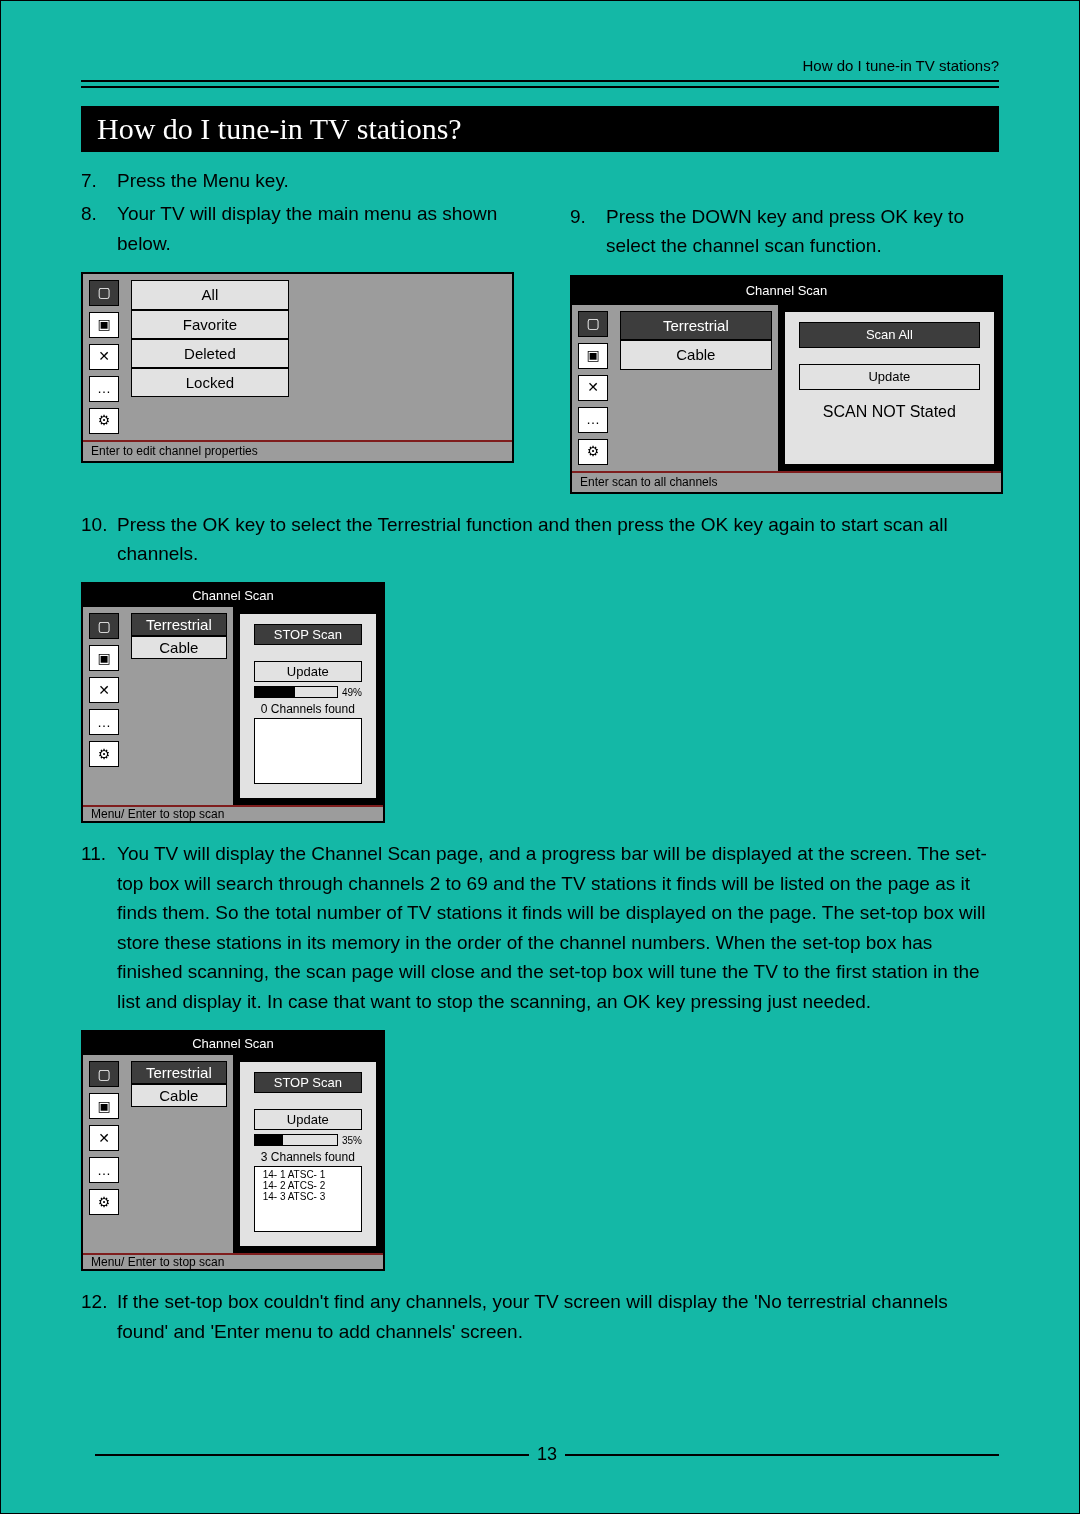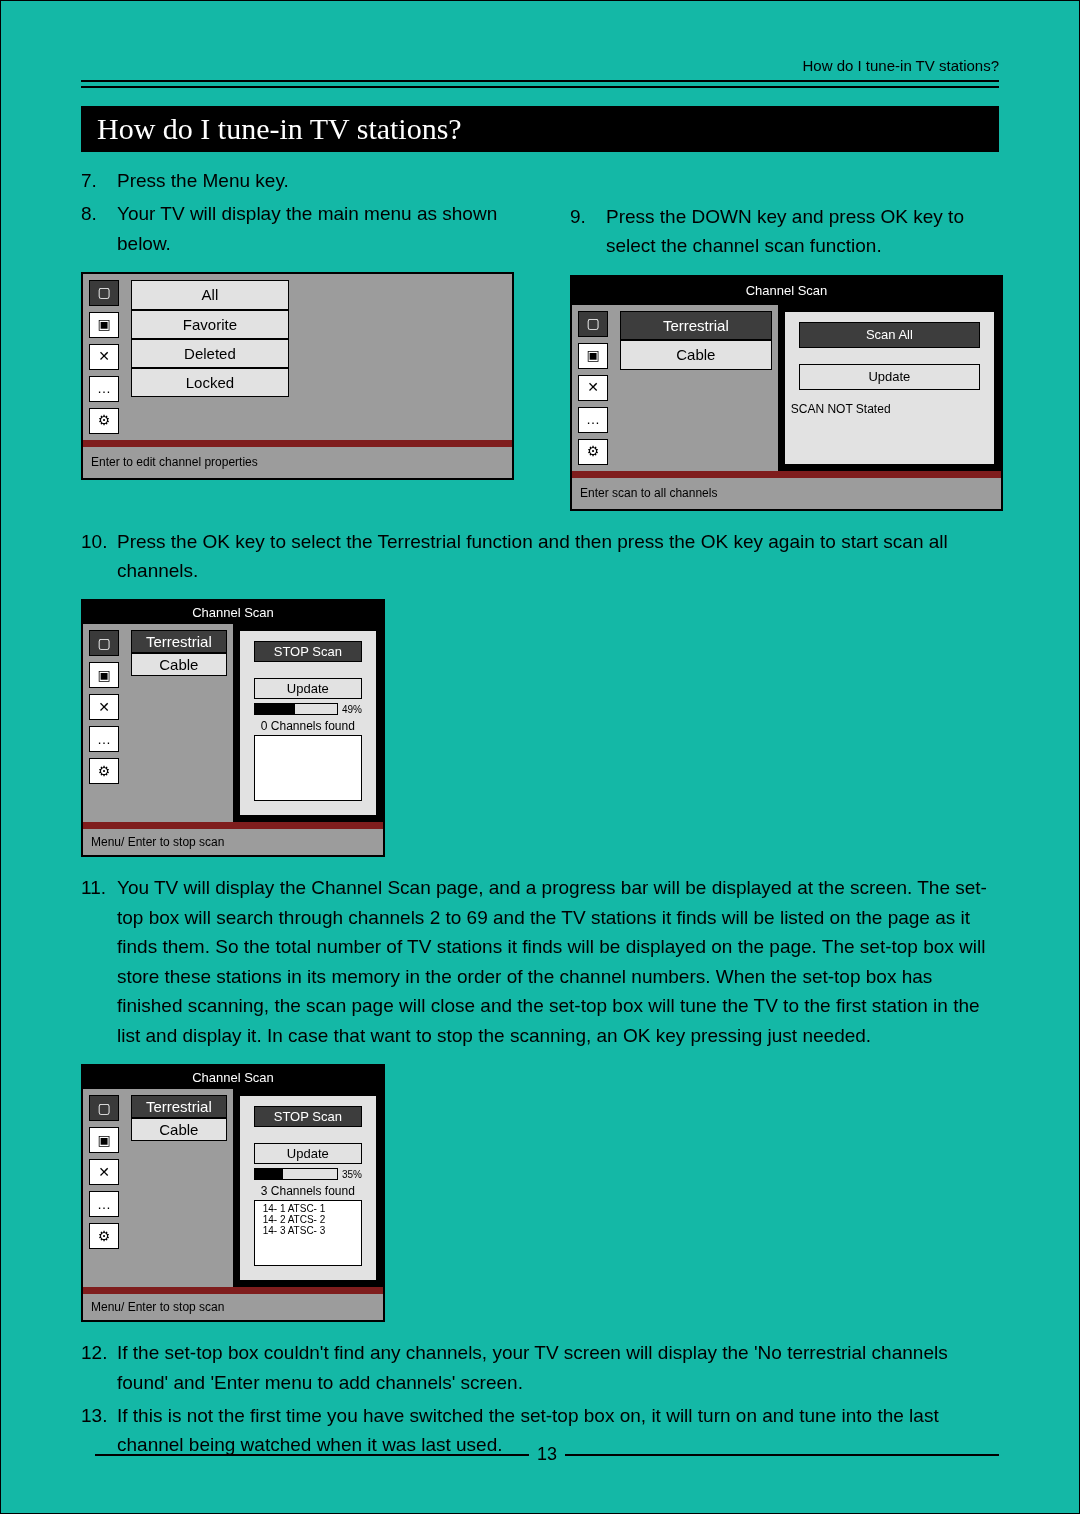--- a/index.html
+++ b/index.html
@@ -20,26 +20,26 @@
   .osd-title { background:#000; color:#fff; text-align:center; font-size:13px; padding:4px 0;}
   .osd-body { display:flex; flex-direction:row; }
   .osd-icons { flex:none; padding:6px 6px; background:#9c9c9c; display:flex; flex-direction:column; gap:6px;}
   .osd-icon { width:28px; height:24px; border:1px solid #000; background:#fff; display:flex; align-items:center; justify-content:center; font-size:14px; }
   .osd-icon.sel { background:#3a3a3a; color:#fff;}
   .osd-center { flex:1; background:#9c9c9c; padding:6px; }
   .osd-right { flex:1.3; background:#9c9c9c; padding:6px; border:1px solid #000; margin:6px;}
   .osd-list { display:flex; flex-direction:column; gap:0; }
   .osd-list-item { border:1px solid #000; text-align:center; font-size:15px; background:#e2e2e2; padding:2px 0; margin-bottom:0;}
   .osd-list-item.sel { background:#3d3d3d; color:#fff; }
-  .osd-footer { background:#9c9c9c; color:#000; font-size:12px; padding:6px 8px; border-top:7px solid #7f1d1d;}
+  .osd-footer { background:#9c9c9c; color:#000; font-size:12px; padding:0 8px; border-top:2px solid #7f1d1d;}
   .osd-right-box { border:1px solid #000; min-height:110px; background:#e2e2e2; position:relative;}
   .osd-right-box .btn-row { display:flex; flex-direction:column; padding:4px 8px 0 8px; gap:16px;}
   .osd-right-box .btn { border:1px solid #000; text-align:center; font-size:13px; padding:2px 0; background:#e2e2e2;}
   .osd-right-box .btn.sel { background:#3d3d3d; color:#fff;}
-  .osd-right-box .status { text-align:left; font-size:12px; padding:10px 0 4px 0;}
+  .osd-right-box .status { text-align:center; font-size:16px; padding:10px 0 4px 0;}
   .osd-right-box .progress-row { display:flex; flex-direction:row; align-items:center; padding:4px 8px 0 8px;}
   .osd-right-box .progress { flex:1; height:10px; border:1px solid #000; background:#e2e2e2; position:relative; }
   .osd-right-box .progress .fill { background:#000; height:100%; }
   .osd-right-box .progress-label { font-size:10px; padding-left:4px;}
   .osd-right-box .found { text-align:center; font-size:12px; padding:4px 0 2px 0;}
   .osd-right-box .chan-list { border:1px solid #000; background:#fff; min-height:60px; margin:0 8px 8px 8px; font-size:10px; padding:2px 8px;}
   .footer-rule { display:flex; align-items:center; position:absolute; left:94px; right:80px; bottom:48px;}
   .footer-rule .line { flex:1; border-top:2px solid #000; height:0;}
   .footer-rule .pagenum { padding:0 8px; font-size:18px;}
   .osd.small { width:300px; }
@@ -217,24 +217,20 @@
     </div>
     <div class="osd-footer">Menu/ Enter to stop scan</div>
   </div>
 
   <div class="body-text">
     <ol class="steps">
       <li>
           <span class="num">12.</span>
           <span class="txt">If the set-top box couldn't find any channels, your TV screen will display the 'No terrestrial channels found' and 'Enter menu to add channels' screen.</span>
         </li>
-      <li>
-          <span class="num">13.</span>
-          <span class="txt">If this is not the first time you have switched the set-top box on, it will turn on and tune into the last channel being watched when it was last used.</span>
-        </li>
     </ol>
   </div>
 
   <div class="footer-rule">
     <div class="line"></div>
     <div class="pagenum">13</div>
     <div class="line"></div>
   </div>
 </div>
 

